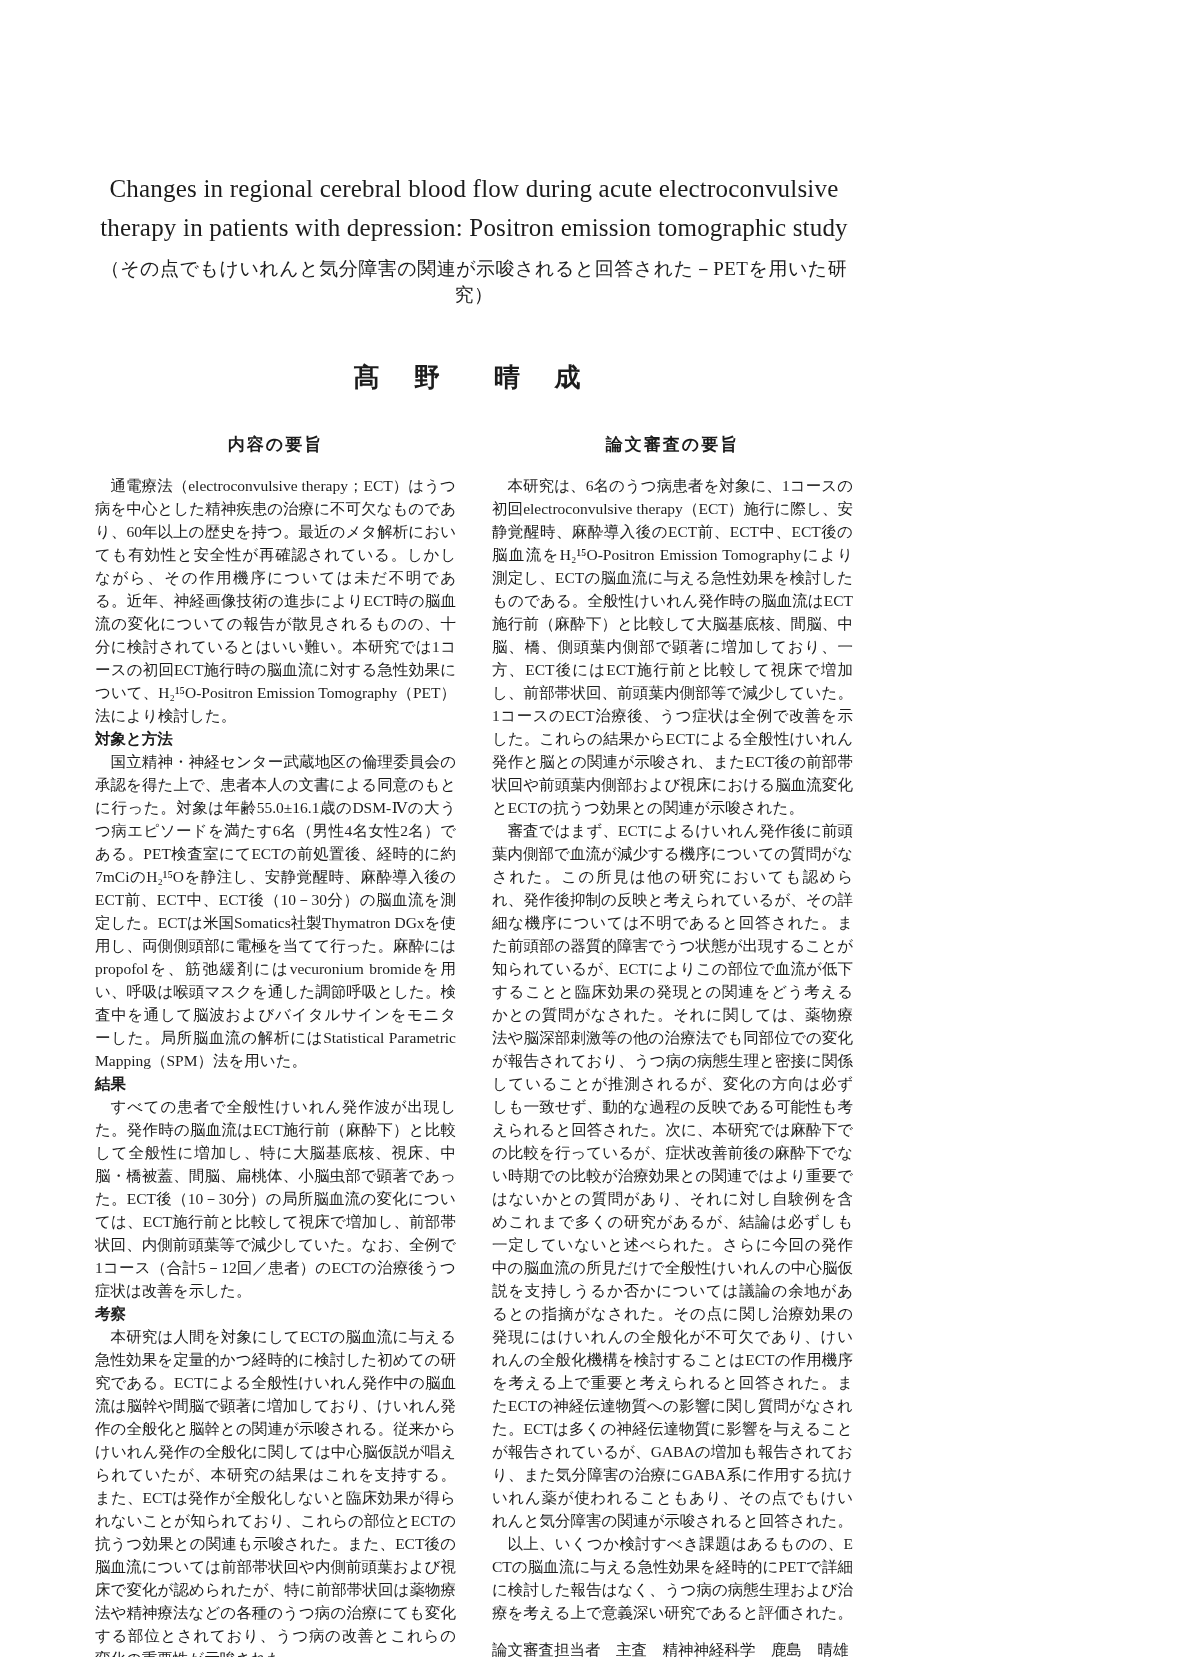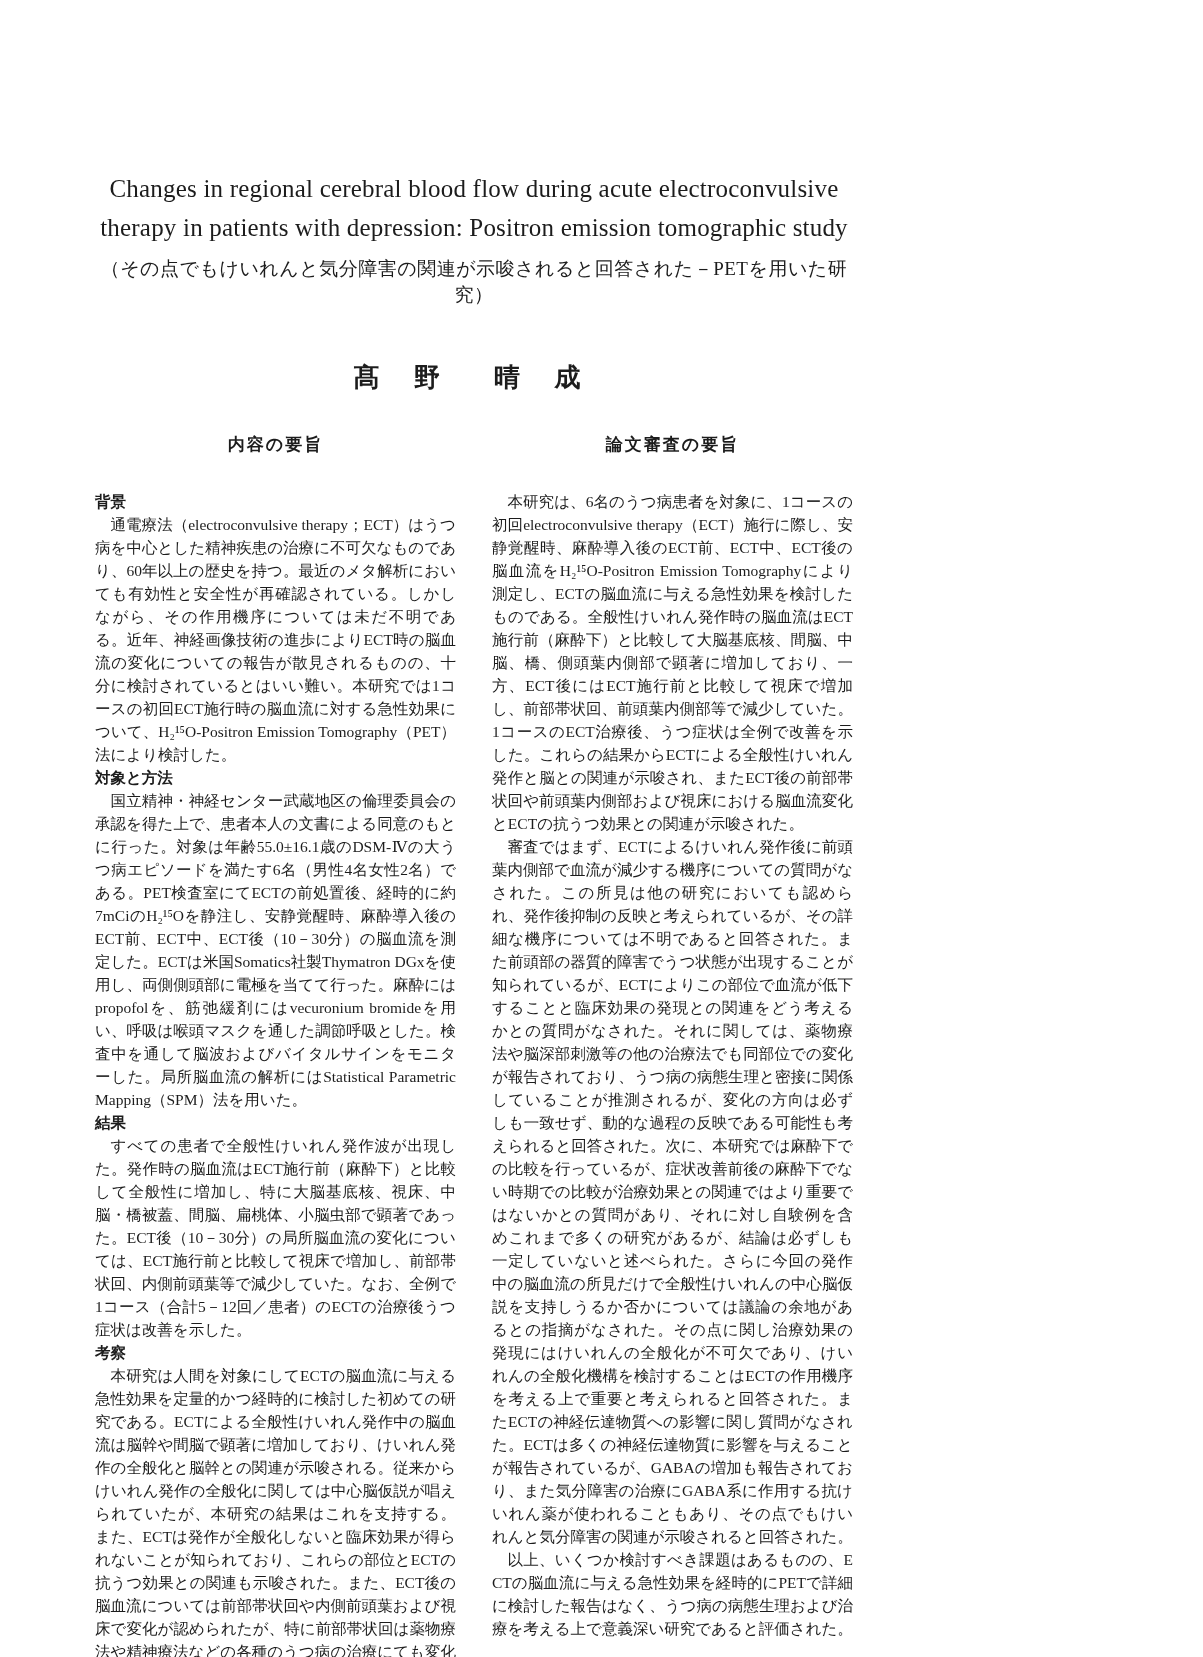--- a/index.html
+++ b/index.html
@@ -49,21 +49,21 @@
     margin-top: 38px;
   }
   .col {
     flex: 1 1 0;
     min-width: 0;
   }
   .col-heading {
     text-align: center;
     font-weight: bold;
     font-size: 17px;
-    margin-bottom: 34px;
+    margin-bottom: 18px;
     letter-spacing: 2px;
   }
   .section-heading {
     font-size: 15.5px;
     font-weight: bold;
     line-height: 23px;
     margin: 0;
   }
   .para {
     font-size: 15.5px;
@@ -109,21 +109,20 @@
   <div class="subtitle-jp">（その点でもけいれんと気分障害の関連が示唆されると回答された－PETを用いた研究）</div>
 
   <div class="author">髙 野　晴 成</div>
 
   <div class="columns">
 
     <div class="col">
       <div class="col-heading">内容の要旨</div>
 
       <div>
-        <div class="section-heading">背景</div>
         <p class="para">通電療法（electroconvulsive therapy；ECT）はうつ病を中心とした精神疾患の治療に不可欠なものであり、60年以上の歴史を持つ。最近のメタ解析においても有効性と安全性が再確認されている。しかしながら、その作用機序については未だ不明である。近年、神経画像技術の進歩によりECT時の脳血流の変化についての報告が散見されるものの、十分に検討されているとはいい難い。本研究では1コースの初回ECT施行時の脳血流に対する急性効果について、H₂¹⁵O-Positron Emission Tomography（PET）法により検討した。</p>
       </div>
 
       <div>
         <div class="section-heading">対象と方法</div>
         <p class="para">国立精神・神経センター武蔵地区の倫理委員会の承認を得た上で、患者本人の文書による同意のもとに行った。対象は年齢55.0±16.1歳のDSM-Ⅳの大うつ病エピソードを満たす6名（男性4名女性2名）である。PET検査室にてECTの前処置後、経時的に約7mCiのH₂¹⁵Oを静注し、安静覚醒時、麻酔導入後のECT前、ECT中、ECT後（10－30分）の脳血流を測定した。ECTは米国Somatics社製Thymatron DGxを使用し、両側側頭部に電極を当てて行った。麻酔にはpropofolを、筋弛緩剤にはvecuronium bromideを用い、呼吸は喉頭マスクを通した調節呼吸とした。検査中を通して脳波およびバイタルサインをモニターした。局所脳血流の解析にはStatistical Parametric Mapping（SPM）法を用いた。</p>
       </div>
 
       <div>
         <div class="section-heading">結果</div>

